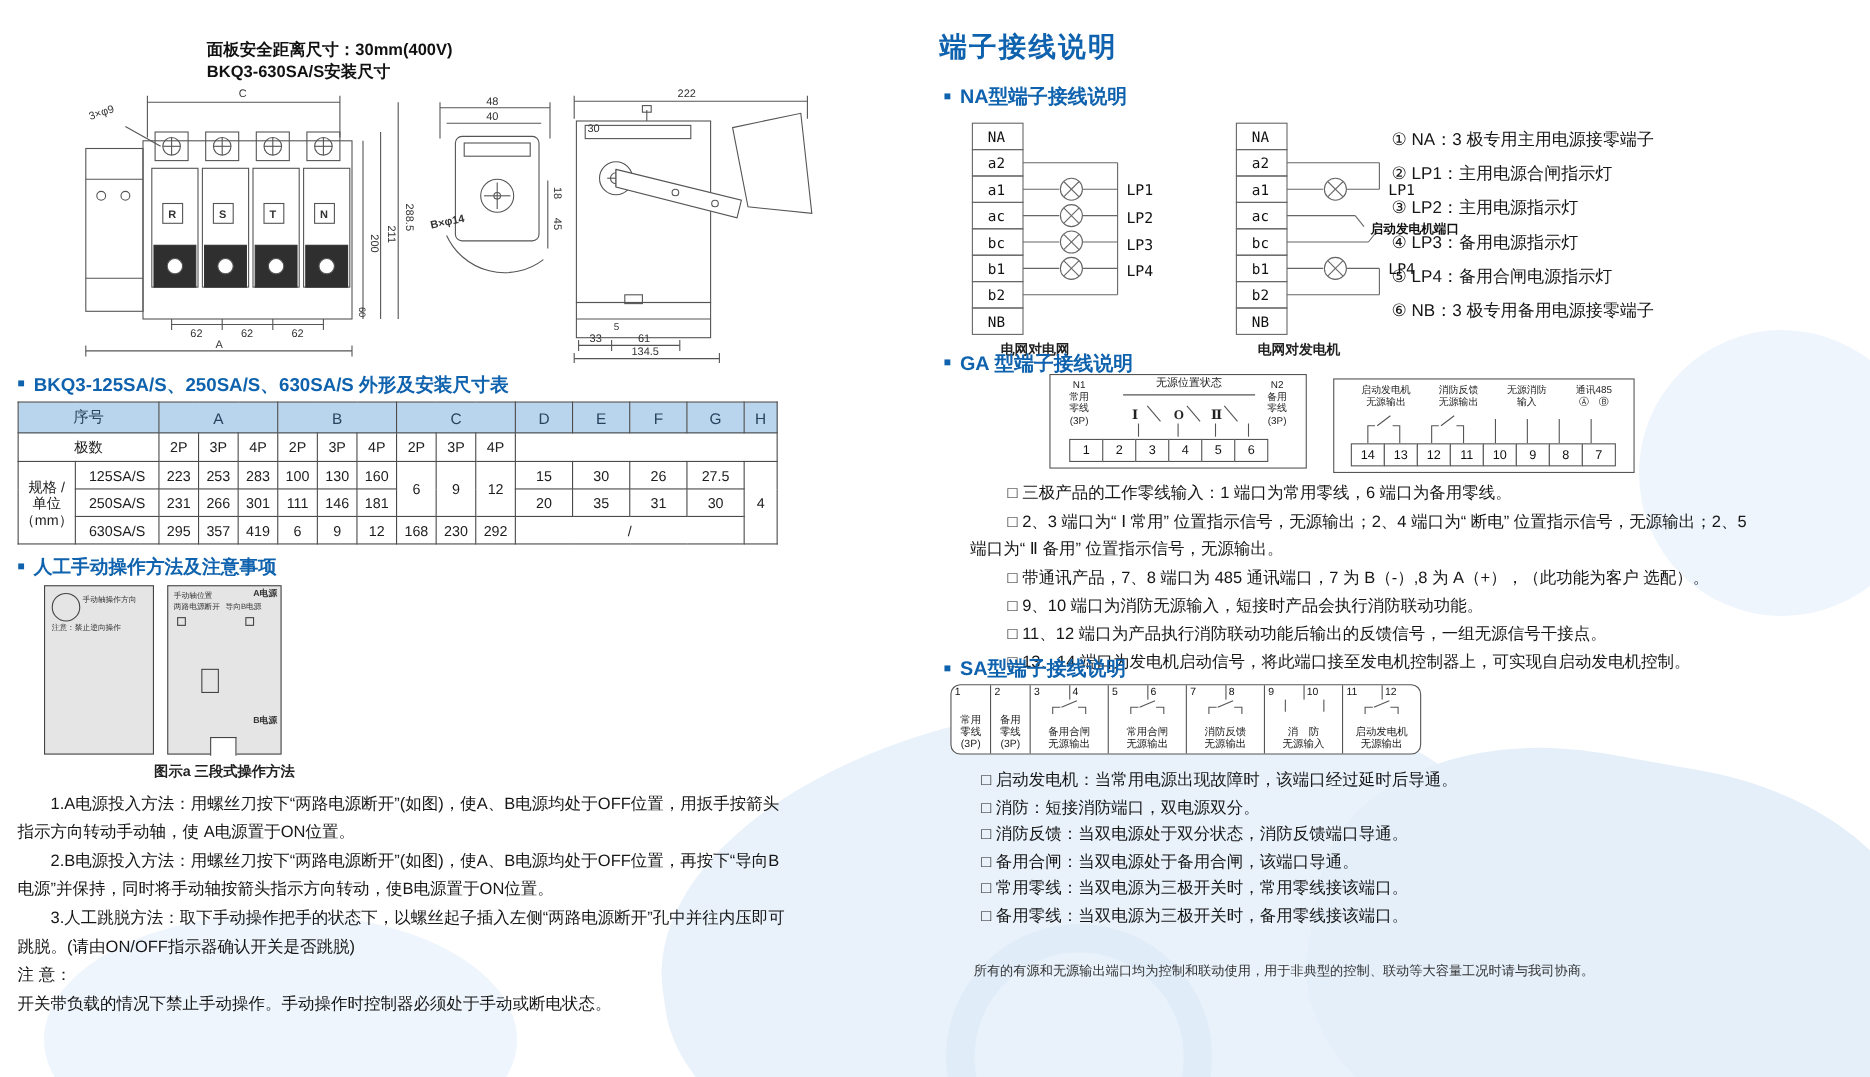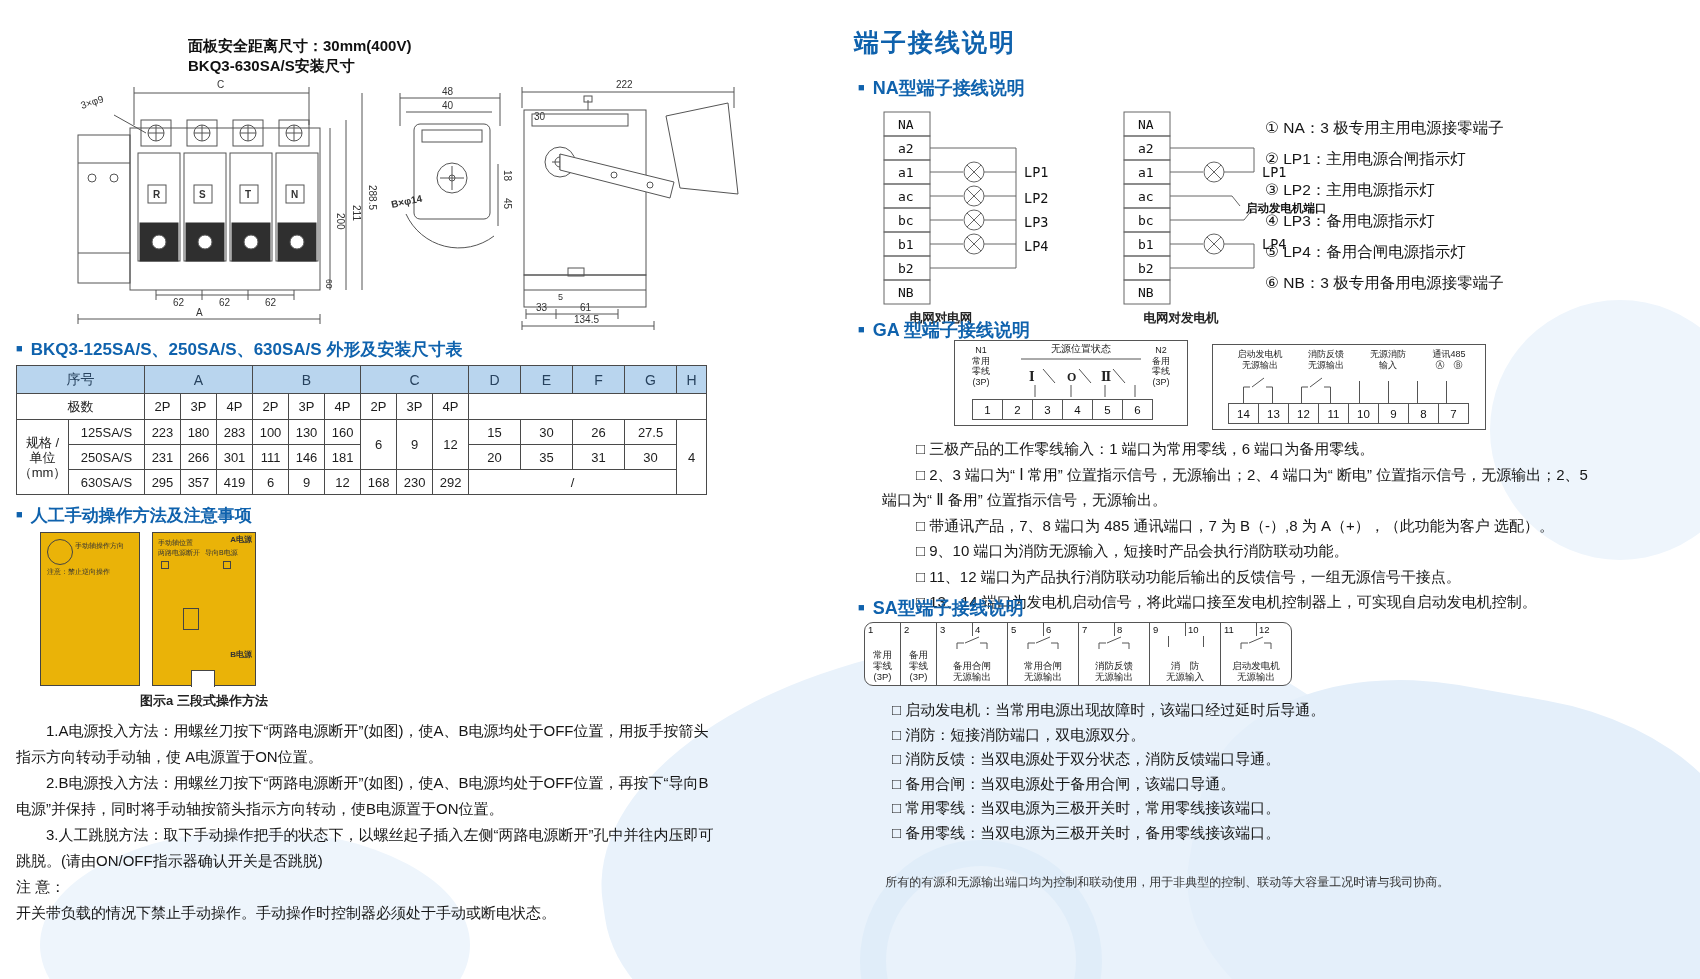--- a/index.html
+++ b/index.html
@@ -34,21 +34,21 @@
   svg.draw .wh{fill:#fff;}
 
   
   table.dim{border-collapse:collapse;table-layout:fixed;width:690px;}
   table.dim td{border:1px solid #4a4a4a;text-align:center;vertical-align:middle;font-size:13px;height:24px;padding:0 1px;color:#1d1d1d;}
   table.dim tr.head td{background:#b9d5ee;height:27px;font-size:14px;color:#27425e;}
   table.dim tr.pole td{height:25px;}
   td.spec{font-size:12.5px;line-height:15px;}
 
   
-  .panel{position:absolute;border:1.5px solid #444;background:#eab308;}
+  .panel{position:absolute;border:1.5px solid #444;background:#e5e5e5;}
   .tiny{font-size:7px;color:#333;line-height:9px;}
   .fig-cap{font-size:13px;color:#222;font-weight:bold;text-align:center;}
   .paras{width:704px;font-size:15px;line-height:26px;color:#161616;}
   .paras p{margin:0;}
   .paras p.ind{text-indent:2em;}
 
   
   svg.na text.t{font-family:"DejaVu Sans Mono","Liberation Mono",monospace;font-size:13px;fill:#111;}
   svg.na text.lp{font-family:"DejaVu Sans Mono","Liberation Mono",monospace;font-size:13.5px;fill:#111;}
   svg.na text.gp{font-size:11.5px;font-weight:bold;fill:#111;}
@@ -283,21 +283,21 @@
           <td>4P</td>
       <td colspan="5"></td>
     </tr>
     <tr>
       <td rowspan="3" class="spec">
             <div>规格 / 单位</div>
             <div>（mm）</div>
           </td>
       <td>125SA/S</td>
       <td>223</td>
-          <td>180</td>
+          <td>253</td>
           <td>283</td>
       <td>100</td>
           <td>130</td>
           <td>160</td>
       <td rowspan="2">6</td>
       <td rowspan="2">9</td>
       <td rowspan="2">12</td>
       <td>15</td>
           <td>30</td>
       <td>26</td>

